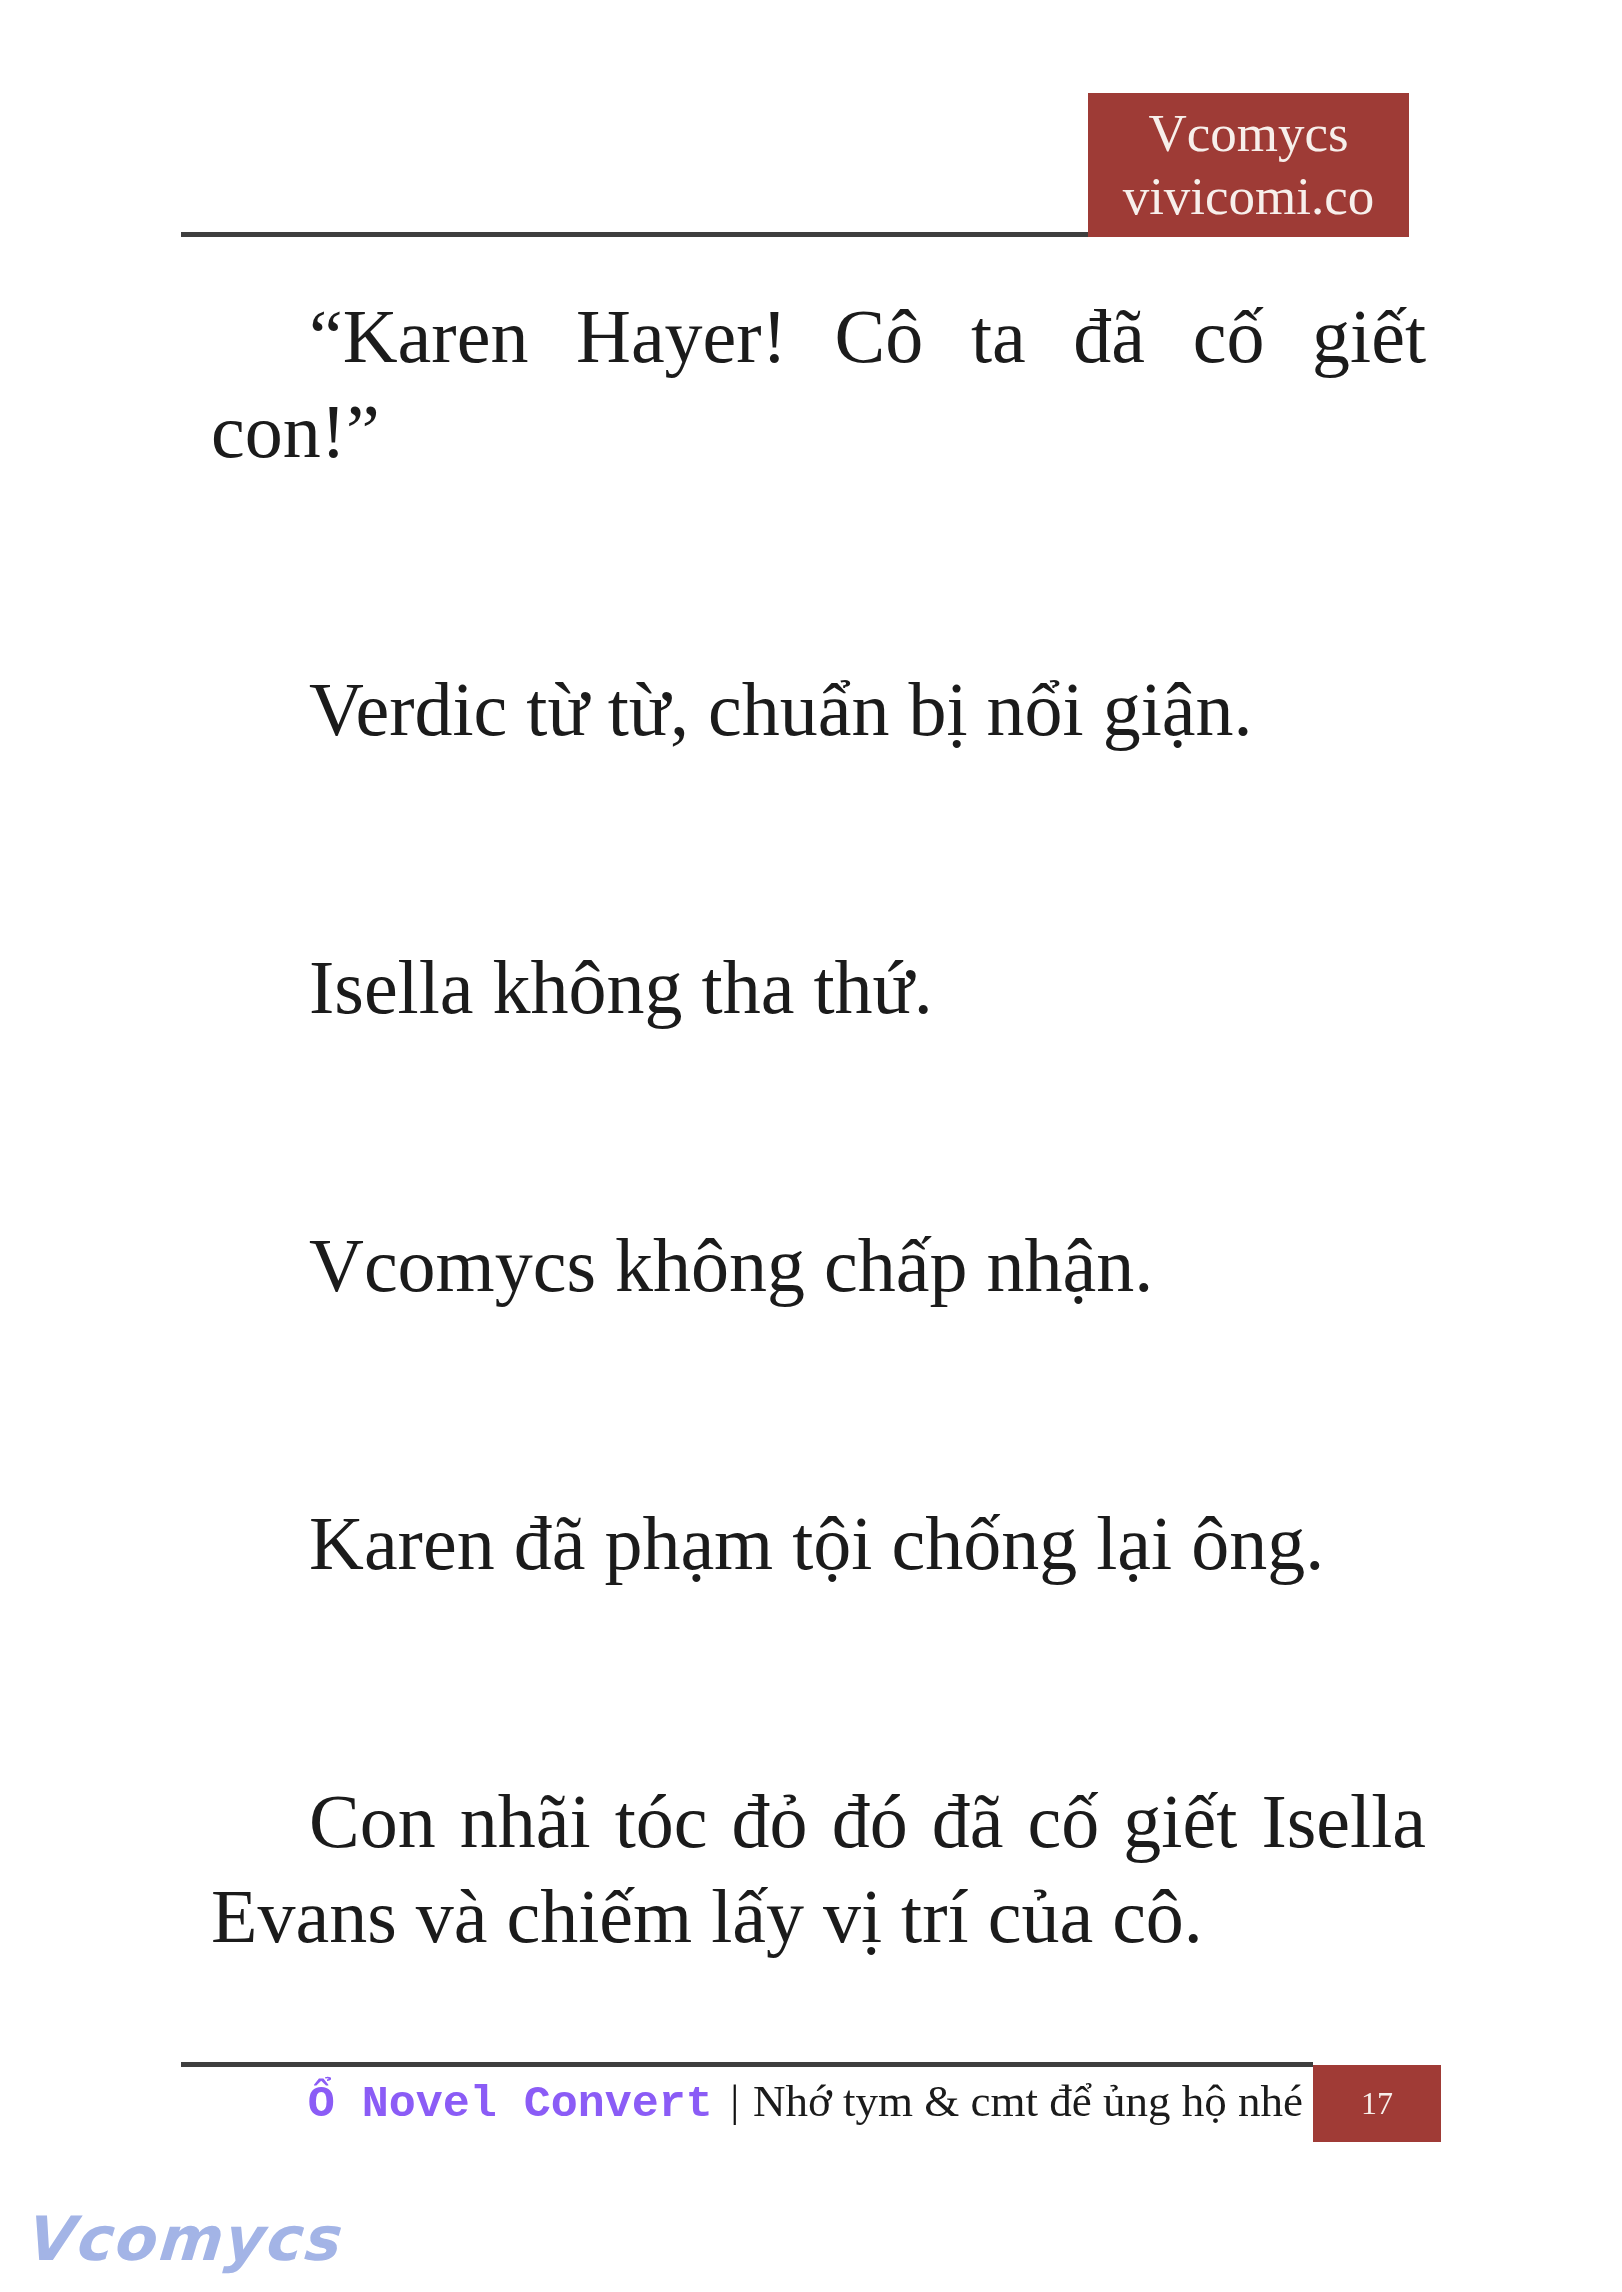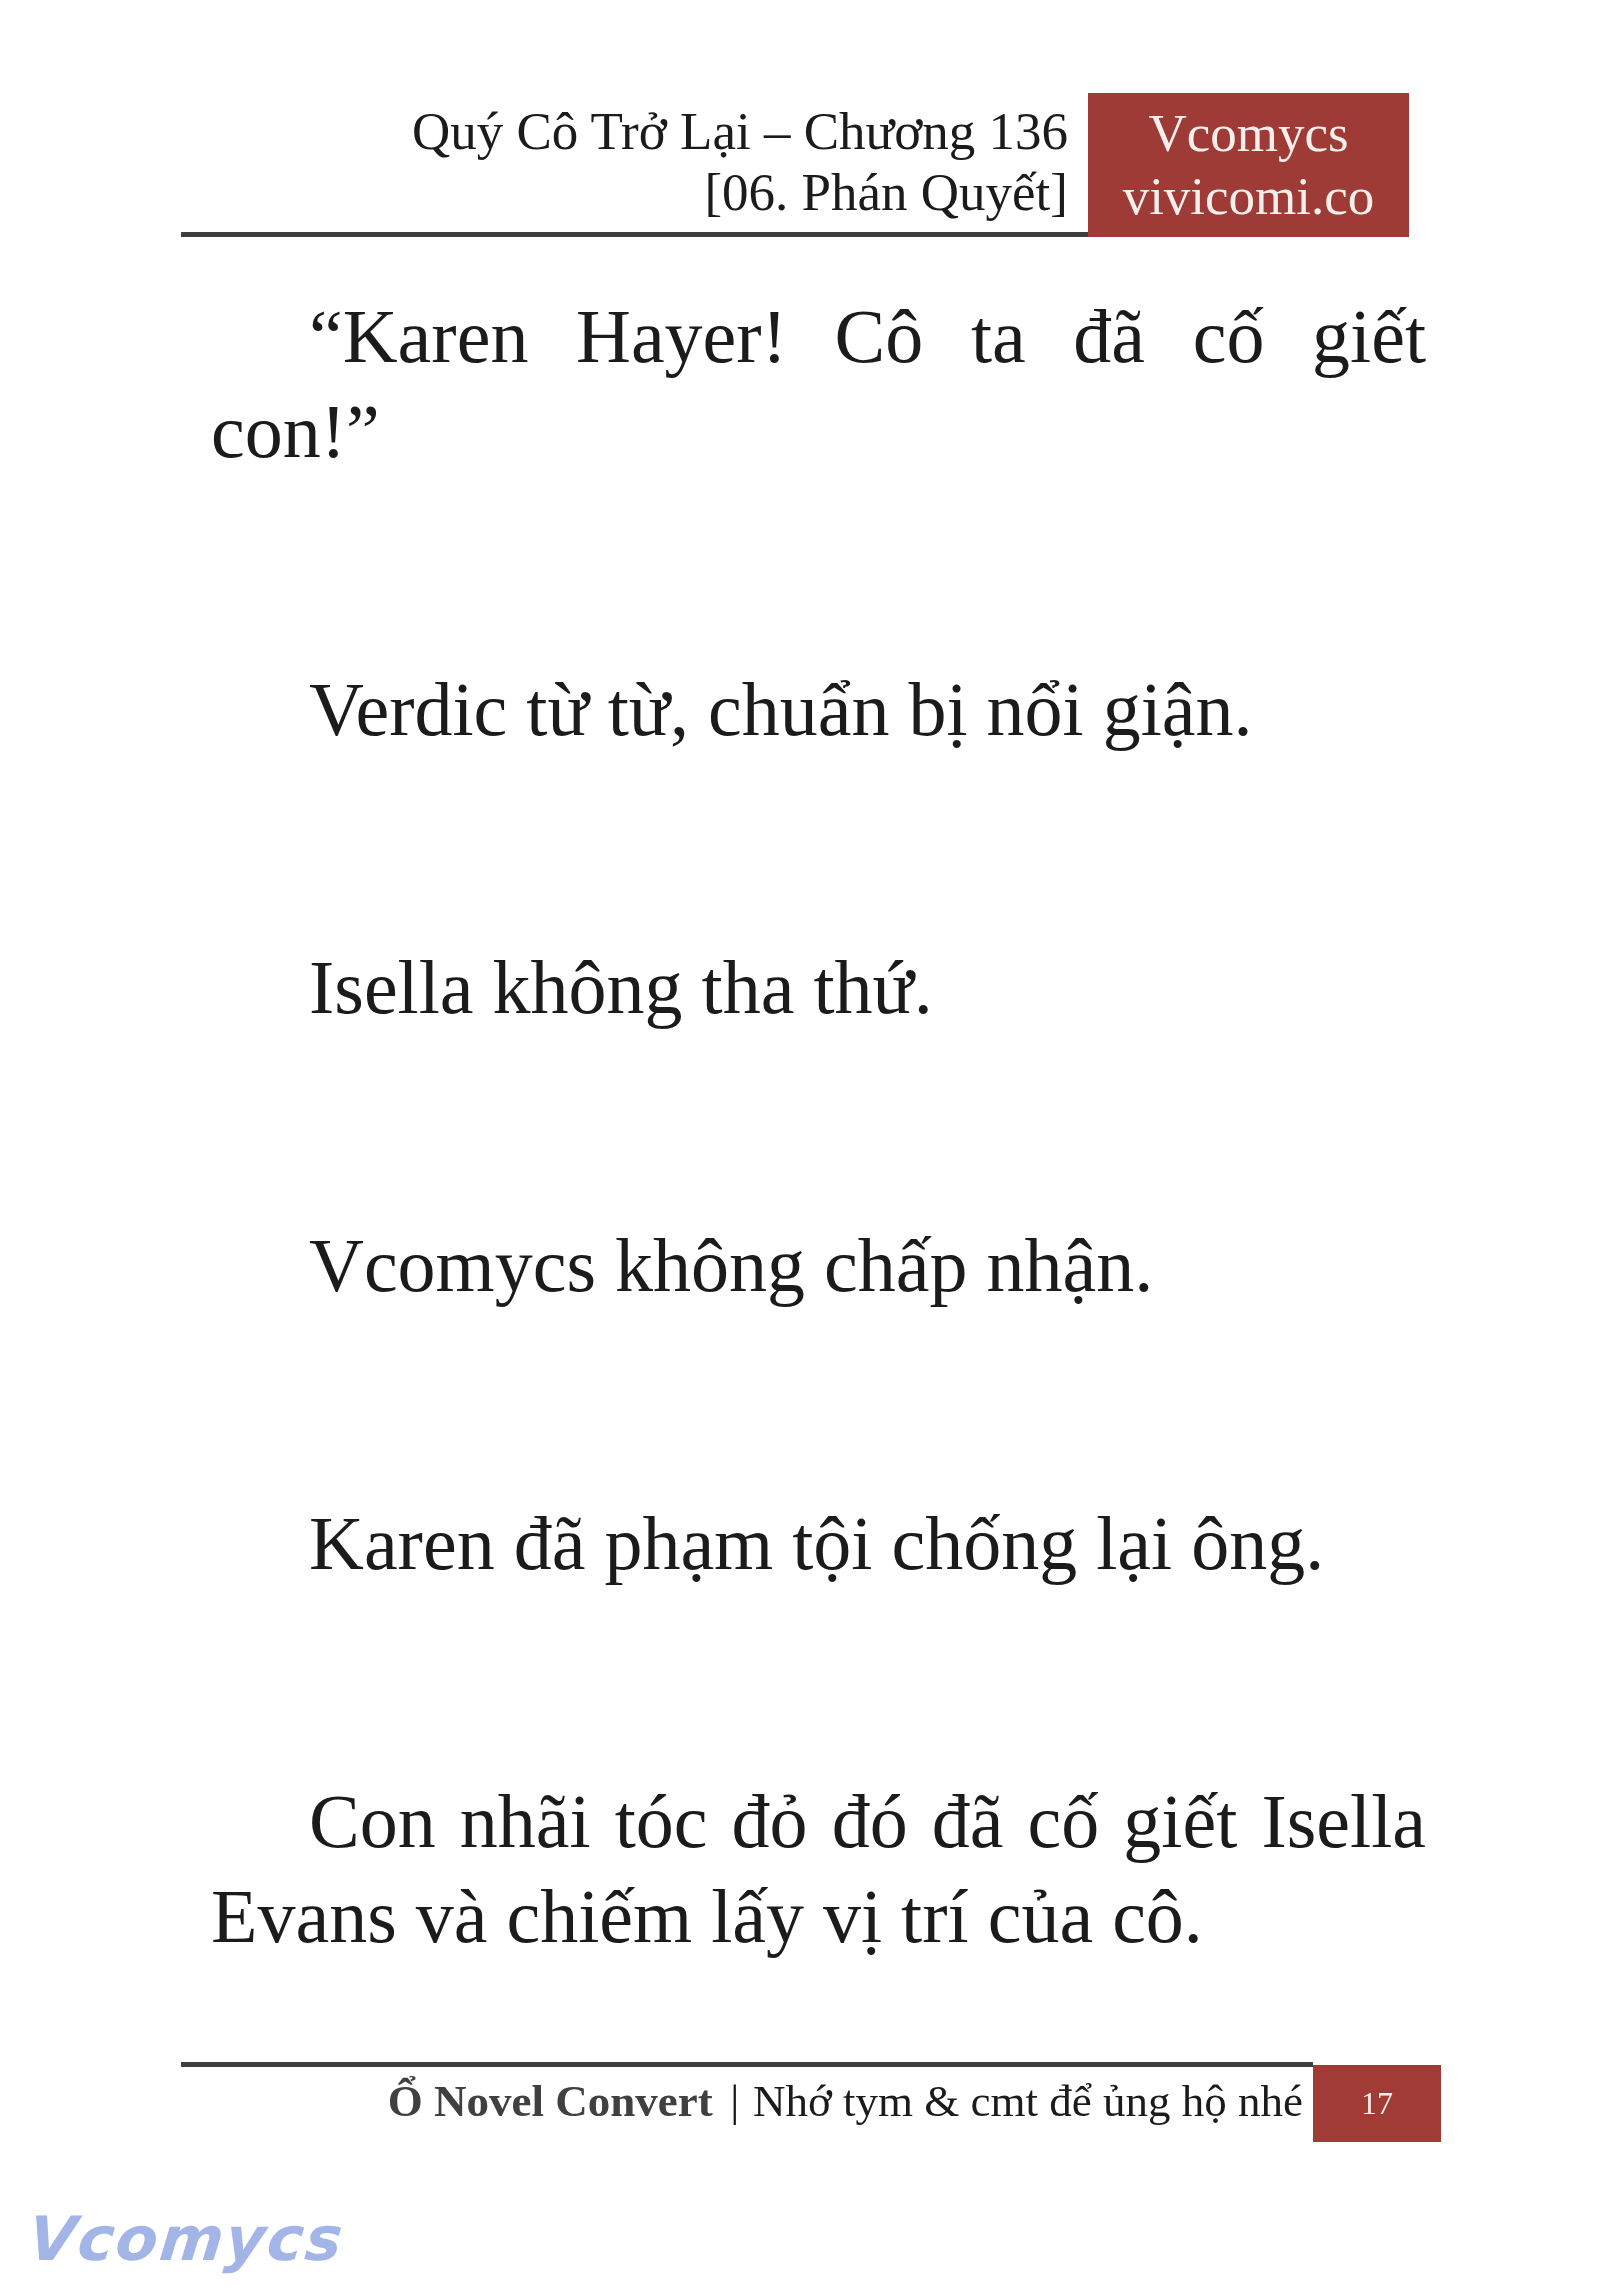--- a/index.html
+++ b/index.html
@@ -81,22 +81,23 @@
   .footer-text {
     position: absolute;
     top: 2071px;
     right: 319px;
     font-size: 45px;
     line-height: 61px;
     white-space: nowrap;
     color: #1b1b1b;
   }
   .footer-credit {
-    color: #404040;
+    color: #8b5cf6;
     font-weight: bold;
+    font-family: Liberation Mono, monospace;
   }
   .footer-sep {
     display: inline-block;
     padding: 0 13.7px 0 17.6px;
     font-weight: normal;
     color: #111111;
   }
   .page-number-box {
     position: absolute;
     left: 1313px;
@@ -123,24 +124,20 @@
     letter-spacing: 2px;
     color: #a3b4e6;
     transform: skewX(-6deg);
   }
 </style>
 </head>
 <body>
 
 <div class="page">
 
-  <div class="header-title">
-    <div>Quý Cô Trở Lại – Chương 136</div>
-    <div>[06. Phán Quyết]</div>
-  </div>
 
   <div class="brand-box">
     <div>Vcomycs</div>
     <div>vivicomi.co</div>
   </div>
 
   <div class="header-rule"></div>
 
   <div class="main-text">
     <p>“Karen Hayer! Cô ta đã cố giết con!”</p>

